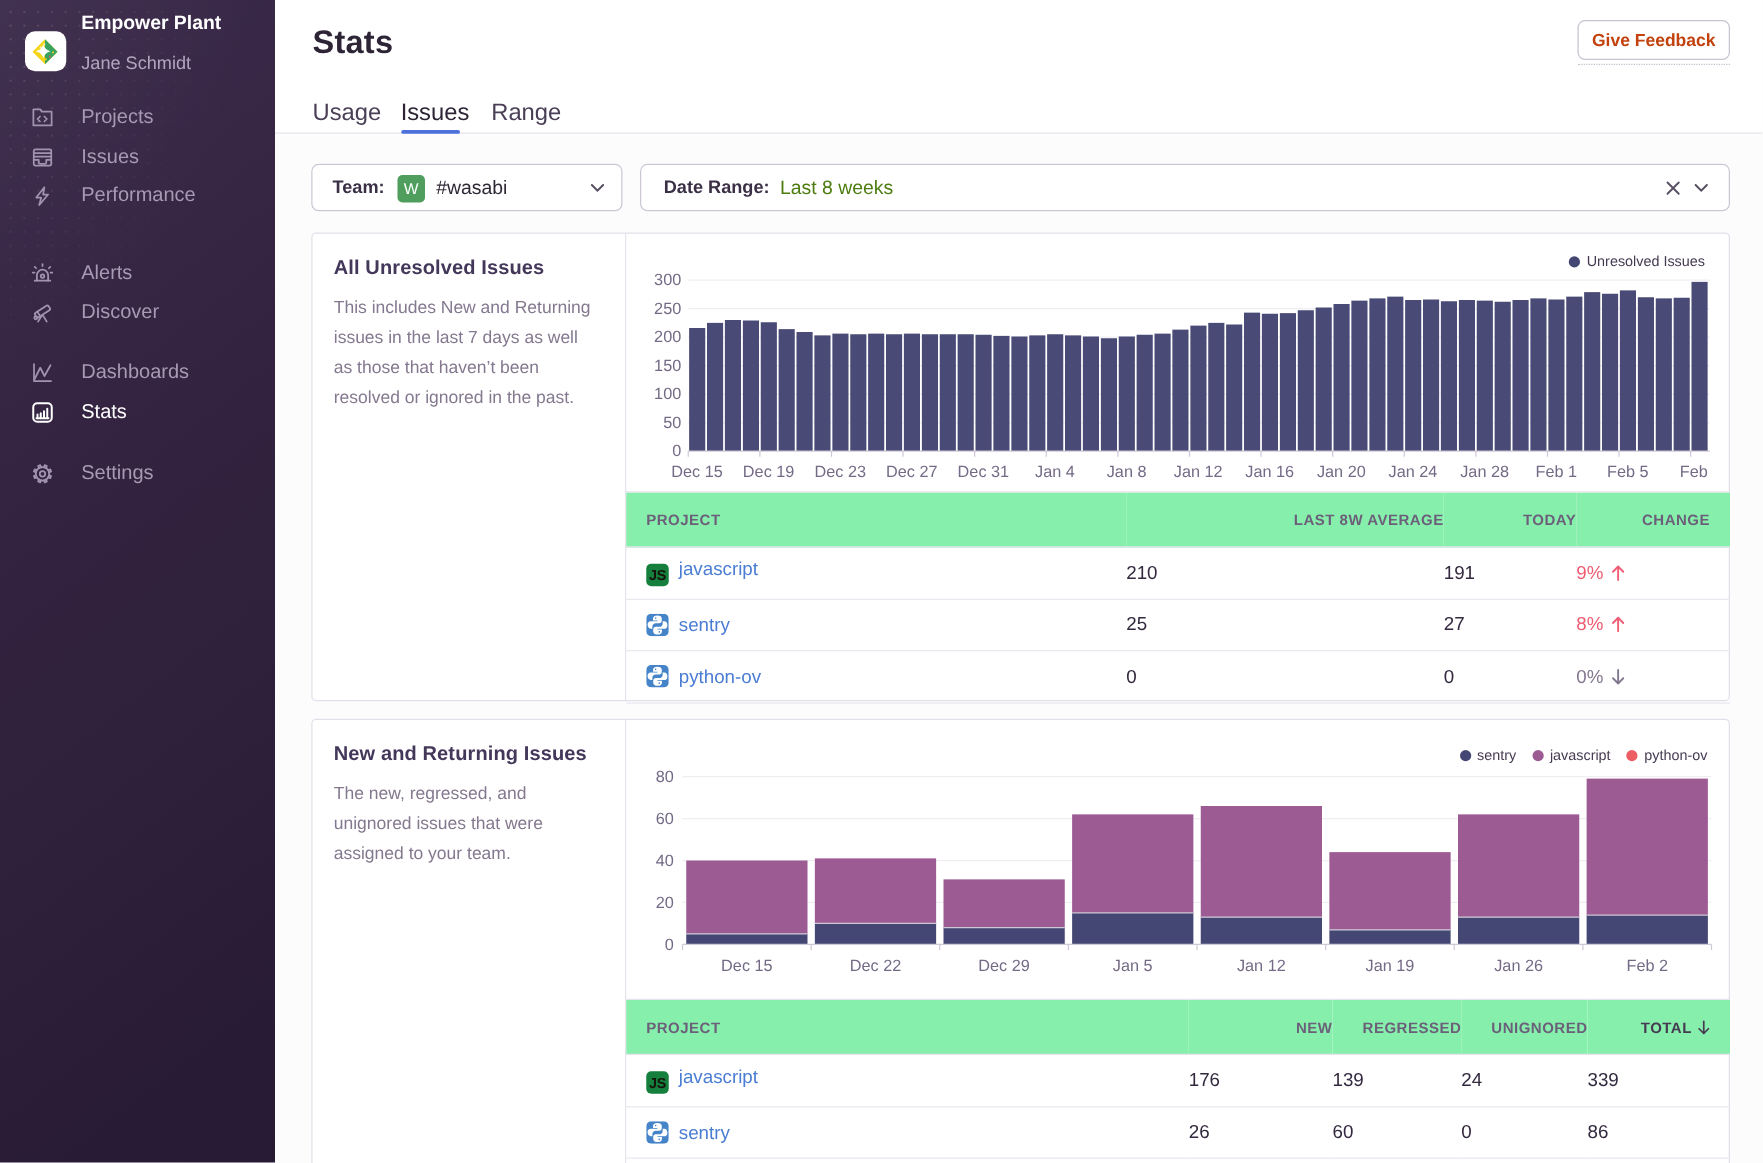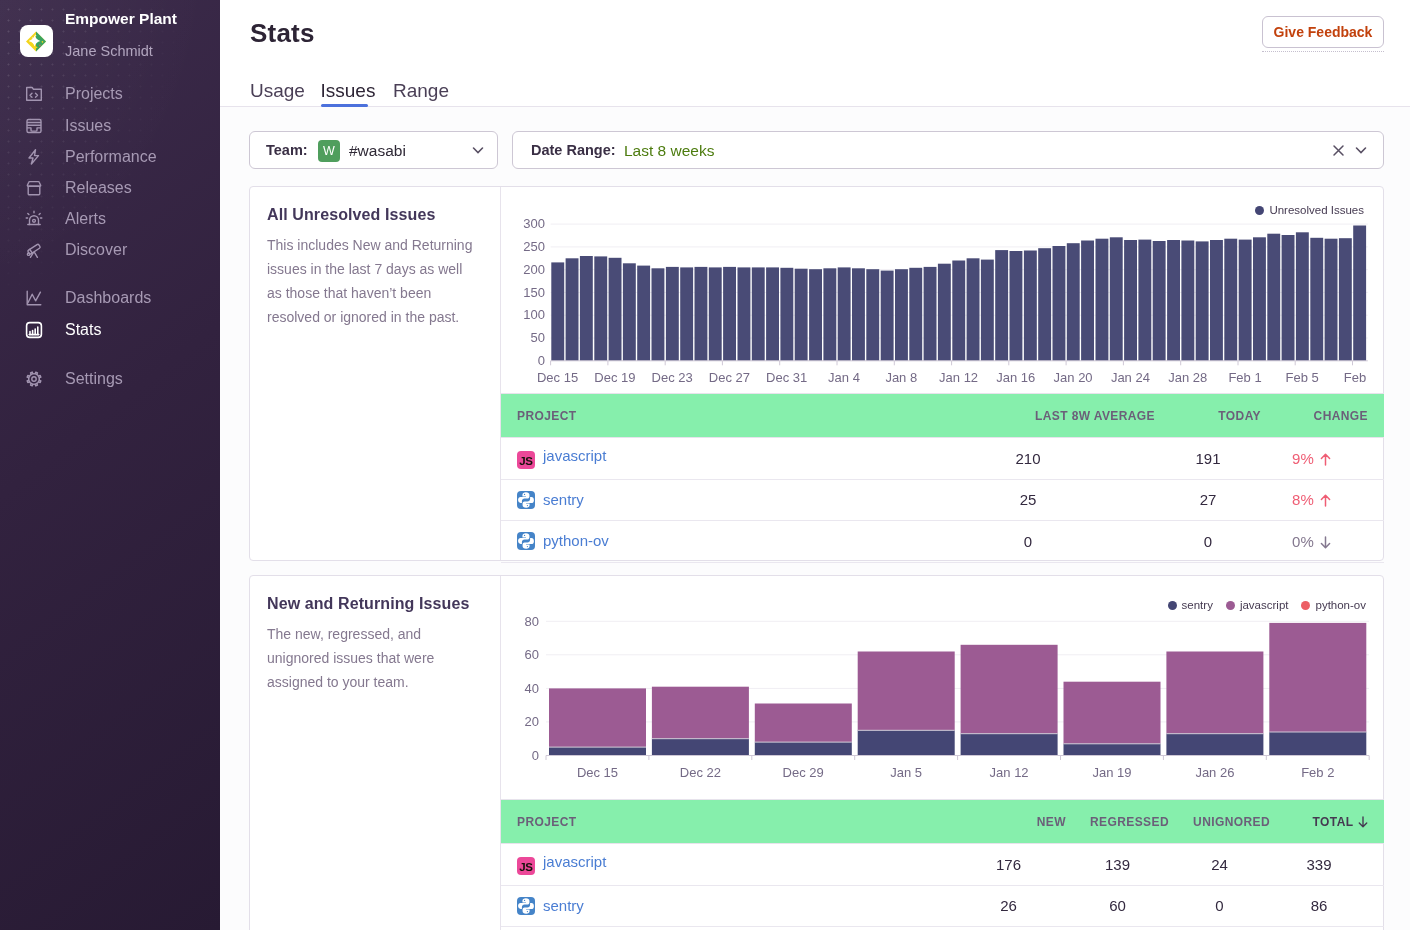--- a/index.html
+++ b/index.html
@@ -29,25 +29,25 @@
 .panel { position:absolute; left:29px; width:1135px; background:#fff; border:1px solid #e3dfe9; border-radius:4px; }
 .pdivider { position:absolute; left:250px; top:0; bottom:0; width:1px; background:#e7e3ec; }
 .ptitle { position:absolute; left:17px; top:19px; font-size:16px; font-weight:bold; color:#43375a; letter-spacing:0.1px; }
 .pdesc { position:absolute; left:17px; top:46px; width:222px; font-size:14px; line-height:24px; color:#84788f; }
 .ax { font-size:13px; fill:#746a86; font-family:"Liberation Sans",sans-serif; }
 .legend { position:absolute; font-size:11.5px; color:#453a51; white-space:nowrap; }
 .dot { display:inline-block; width:9px; height:9px; border-radius:50%; margin-right:5px; position:relative; top:0.5px; }
 table.t { position:absolute; left:251px; width:883px; border-collapse:collapse; font-size:15px; table-layout:fixed; }
 table.t th:last-child, table.t td:last-child { padding-right:16px; }
 table.t th { height:44px; border-top:1px solid #e7e3ec; background:#86efac; font-size:12px; color:#6b5f79; letter-spacing:0.4px; font-weight:bold; text-align:right; padding-right:0; border-bottom:1px solid #e7e3ec; }
-table.t td { height:41.5px; border-bottom:1px solid #eae7ef; text-align:center; color:#33293f; }
+table.t td { height:41.5px; border-bottom:1px solid #eae7ef; text-align:left; color:#33293f; }
 table.t .pn { text-align:left; padding-left:16px; }
 .plink { color:#4a7dd3; }
 .picon { display:inline-block; width:18px; height:18px; border-radius:4px; vertical-align:-4px; margin-right:8px; }
-.js { background:#ec4899; color:#15120a; font-weight:bold; font-size:11.5px; text-align:center; line-height:20px; letter-spacing:-0.3px; }
+.js { background:#15803d; color:#15120a; font-weight:bold; font-size:11.5px; text-align:center; line-height:20px; letter-spacing:-0.3px; }
 table.t td.chg-up { color:#ef5d74; padding-right:22px !important; }
 table.t td.chg-dn { color:#84788f; padding-right:22px !important; }
 </style></head>
 <body>
 <div class="sidebar">
   <div class="logo">
     <svg width="33" height="32" viewBox="0 0 33 32">
       <g transform="rotate(45 16 16.4)">
         <rect x="8.93" y="9.33" width="14.14" height="14.14" fill="#f3d51c"></rect>
         <path d="M23.07 9.33 L23.07 23.47 L8.93 9.33 Z" fill="#3aa35f"></path>
@@ -75,27 +75,20 @@
         <rect x="2" y="2.5" width="14" height="13" rx="1.5" stroke="#a294b0" stroke-width="1.4" fill="none" stroke-linecap="round" stroke-linejoin="round"></rect>
         <path d="M2.4 5.5 h13.2 M2.4 8.2 h13.2 M2.4 10.9 h3.6 v2 a1.2 1.2 0 0 0 1.2 1.2 h3.6 a1.2 1.2 0 0 0 1.2-1.2 v-2 h3.6" stroke="#a294b0" stroke-width="1.4" fill="none" stroke-linecap="round" stroke-linejoin="round"></path>
       </svg>
       <span class="lab">Issues</span>
     </div>
   <div class="nav-item" style="top:141.5px;">
       <svg width="18" height="18" viewBox="0 0 18 18">
         <path d="M10.5 1.8 L4 10 h4 l-1.6 6 L13.5 7.6 h-4 z" stroke="#a294b0" stroke-width="1.4" fill="none" stroke-linecap="round" stroke-linejoin="round"></path>
       </svg>
       <span class="lab">Performance</span>
-    </div>
-  <div class="nav-item" style="top:172.5px;">
-      <svg width="18" height="18" viewBox="0 0 18 18">
-        <path d="M3.2 7.2 h11.6 v7.6 a1 1 0 0 1 -1 1 h-9.6 a1 1 0 0 1 -1 -1 z" stroke="#a294b0" stroke-width="1.4" fill="none" stroke-linecap="round" stroke-linejoin="round"></path>
-        <path d="M4.6 2.6 h8.8 a0.9 0.9 0 0 1 0.85 0.6 L15.6 6.2 a0.7 0.7 0 0 1 -0.66 0.95 H3.06 A0.7 0.7 0 0 1 2.4 6.2 L3.75 3.2 a0.9 0.9 0 0 1 0.85 -0.6 z" stroke="#a294b0" stroke-width="1.4" fill="none" stroke-linecap="round" stroke-linejoin="round"></path>
-      </svg>
-      <span class="lab">Releases</span>
     </div>
   <div class="nav-item" style="top:203.5px;">
       <svg width="18" height="18" viewBox="0 0 18 18">
         <path d="M4.5 14.5 v-4.3 a4.5 4.5 0 0 1 9 0 v4.3" stroke="#a294b0" stroke-width="1.4" fill="none" stroke-linecap="round" stroke-linejoin="round"></path>
         <path d="M2.8 14.5 h12.4" stroke="#a294b0" stroke-width="1.4" fill="none" stroke-linecap="round" stroke-linejoin="round"></path>
         <circle cx="9" cy="10.8" r="1.4" stroke="#a294b0" stroke-width="1.4" fill="none" stroke-linecap="round" stroke-linejoin="round"></circle>
         <path d="M9 2.8 v-1.6 M3.9 4.6 L2.8 3.5 M14.1 4.6 L15.2 3.5 M2.6 8 H1.2 M15.4 8 h1.4" stroke="#a294b0" stroke-width="1.4" fill="none" stroke-linecap="round" stroke-linejoin="round"></path>
       </svg>
       <span class="lab">Alerts</span>
     </div>

